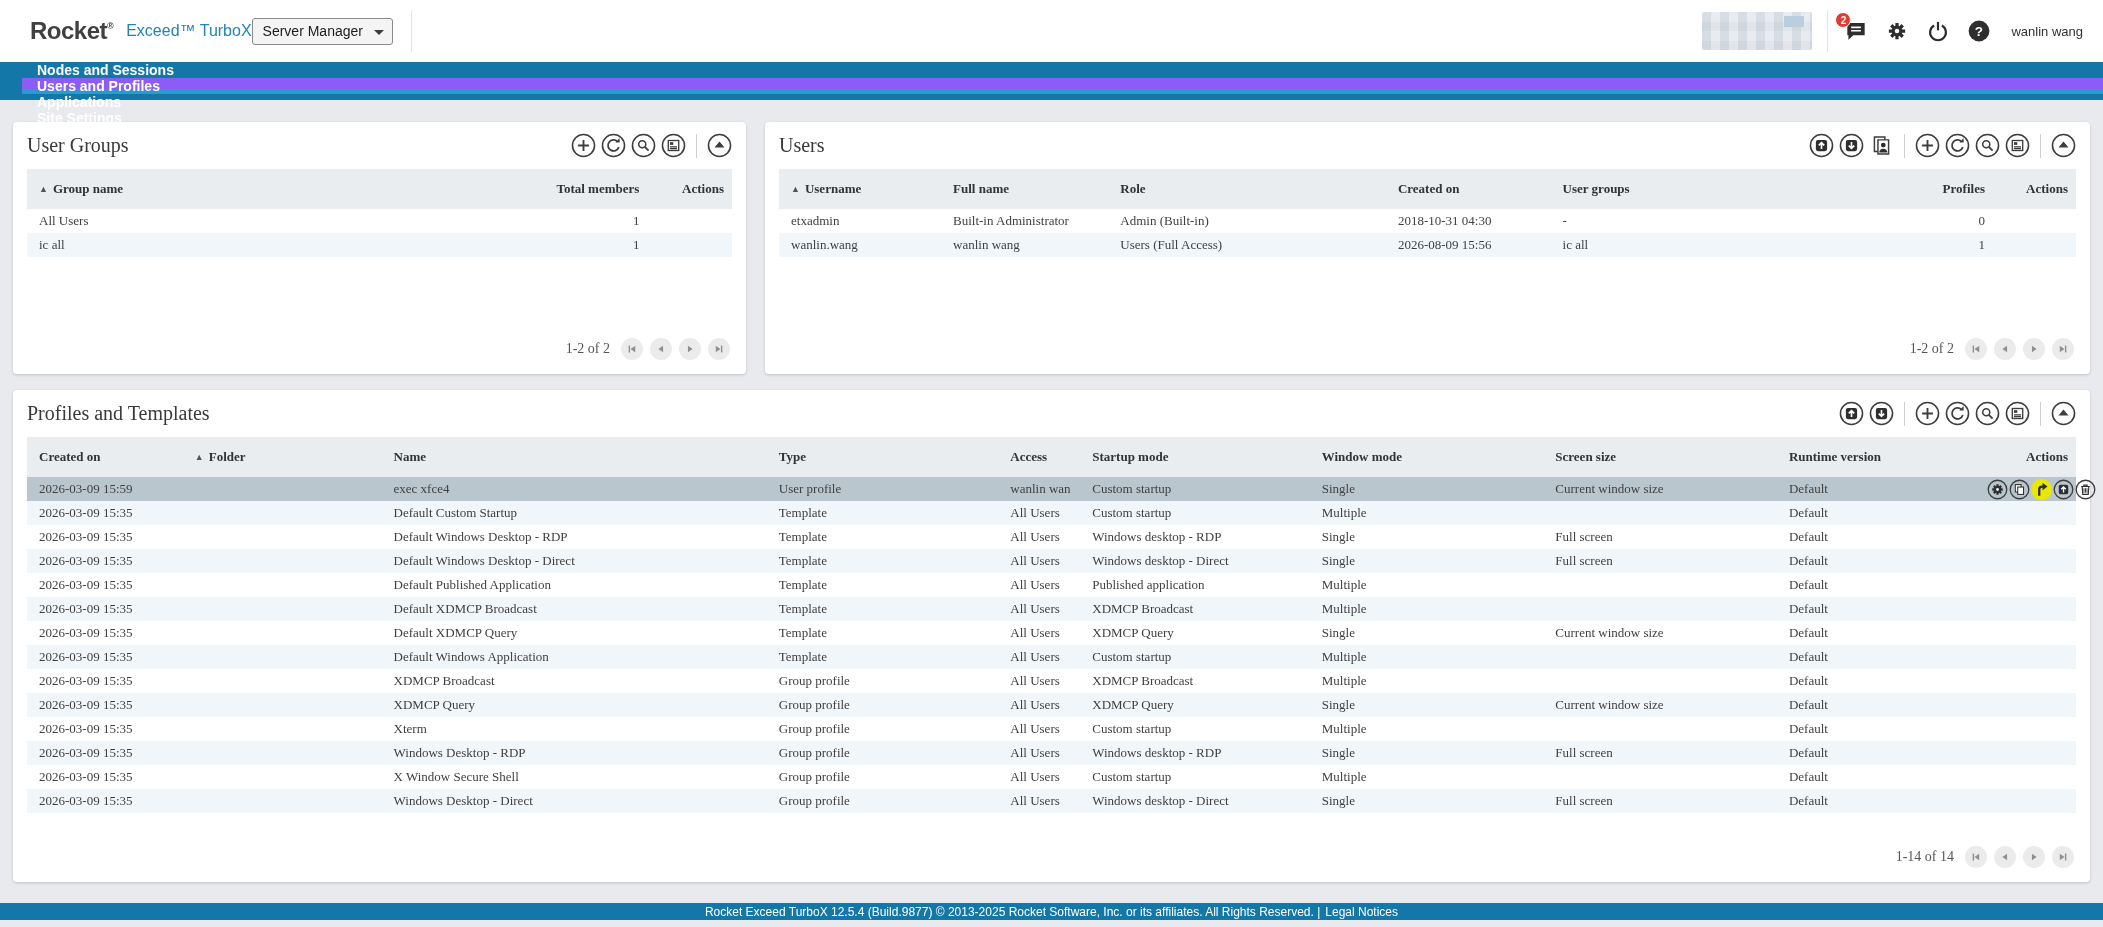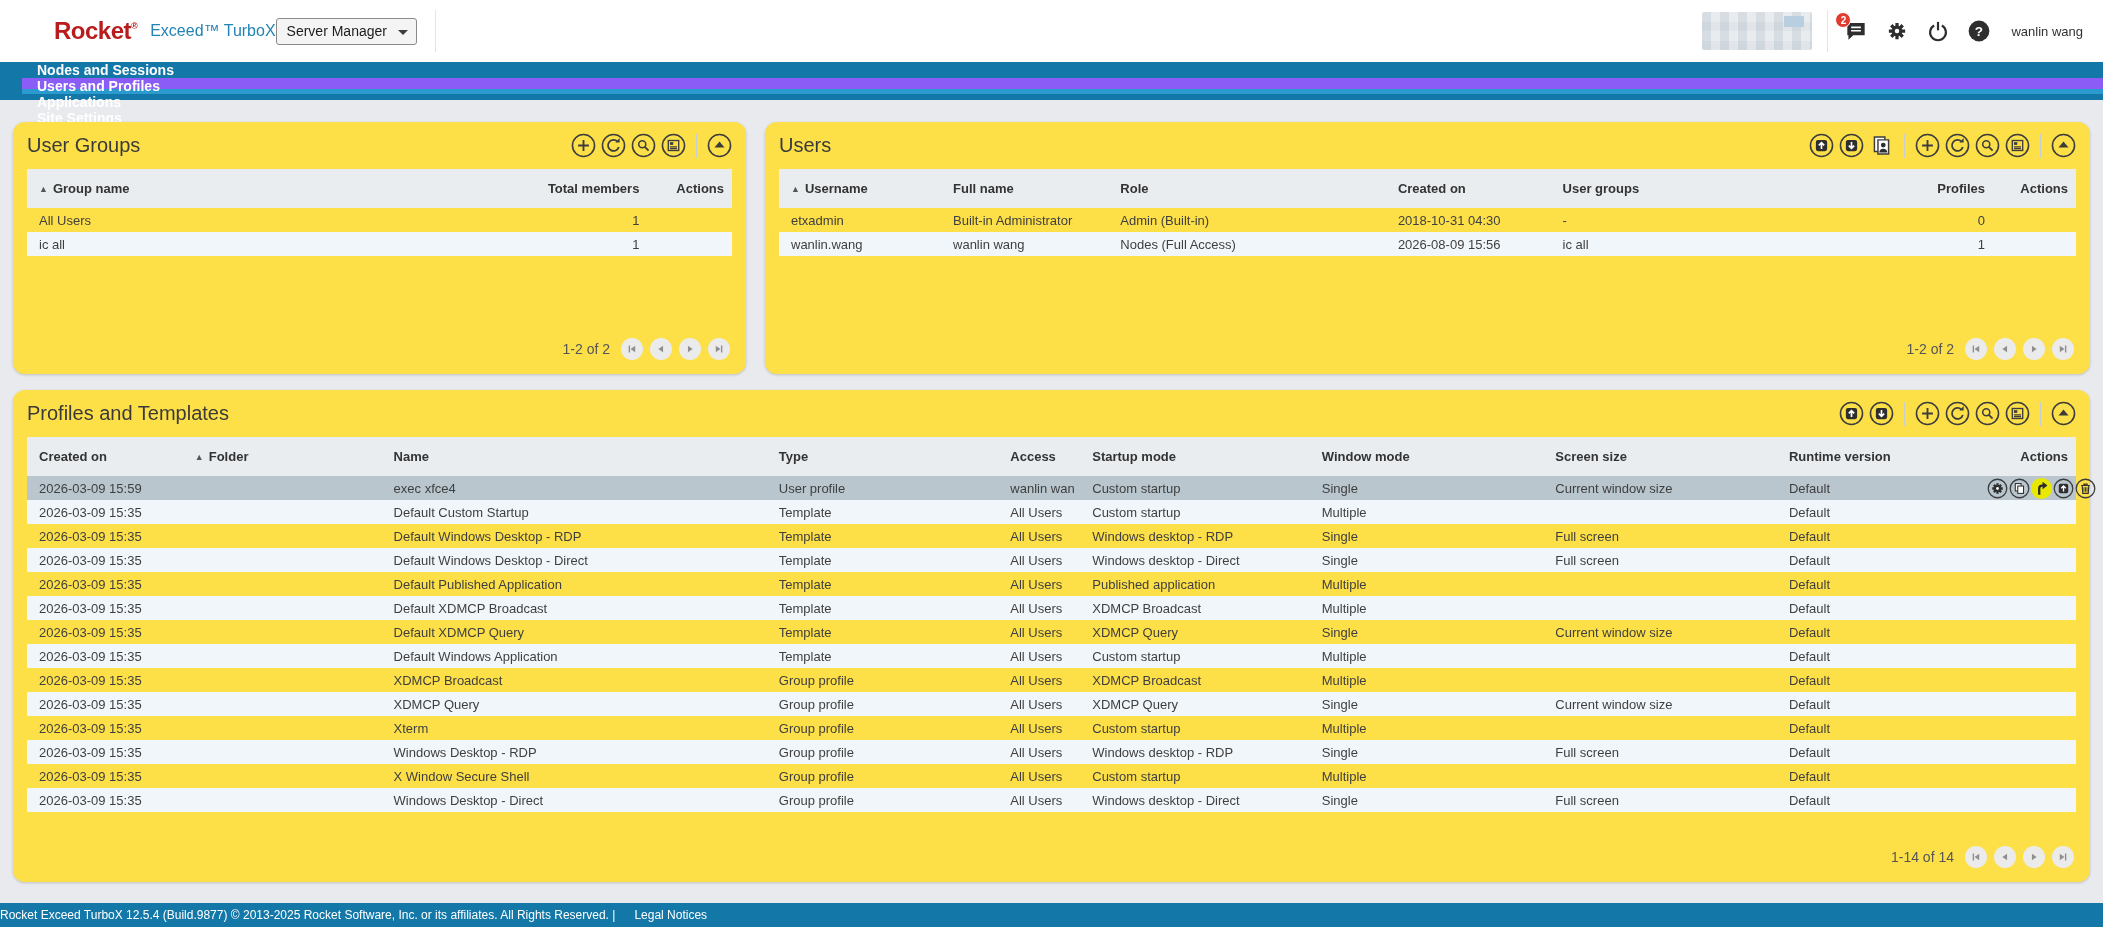--- a/index.html
+++ b/index.html
@@ -5,21 +5,21 @@
   * { margin:0; padding:0; box-sizing:border-box; }
   html,body { width:2103px; height:927px; }
   body {
     position:relative; overflow:hidden; background:#e8eaed;
     font-family:"Liberation Sans","DejaVu Sans",sans-serif; color:#3f3f3f;
   }
 
   
   #header { position:absolute; top:0; left:0; right:0; height:62px; background:#fff;
             display:flex; align-items:center; padding:0 20px 0 30px; }
-  .logo-rocket { font-size:24px; font-weight:bold; color:#b91c1c; letter-spacing:-.5px;margin-left:24px; }
+  .logo-rocket { font-size:24px; font-weight:bold; color:#404040; letter-spacing:-.5px; }
   .logo-reg { font-size:9px; vertical-align:10px; font-weight:bold; }
   .logo-product { font-size:16px; color:#2283b5; margin-left:13px; }
   .app-select-wrap { margin-left:0; position:relative; }
   .app-select { appearance:none; -webkit-appearance:none; border:1px solid #8a8a8a; border-radius:3px;
     background:#f4f4f4; font-size:14px; padding:4px 28px 5px 10px; color:#1c1c1c;
     font-family:"Liberation Sans","DejaVu Sans",sans-serif; }
   .app-select-wrap::after { content:""; position:absolute; right:9px; top:12px;
     border:5px solid transparent; border-top-color:#3c3c3c; pointer-events:none; }
   .hdr-divider { width:1px; height:42px; background:#e4e4e4; margin-left:18px; }
   .hdr-right { margin-left:auto; display:flex; align-items:center; gap:15px; }
@@ -37,22 +37,22 @@
   .hdr-user { font-size:13px; color:#333; margin-left:4px; }
 
   
   #nav { position:absolute; top:62px; left:0; right:0; height:38px; background:#1377a8;
          display:flex; padding-left:22px;flex-direction:column; }
   .nav-item { color:#fff; font-weight:bold; font-size:14px; padding:0 15px;
               display:flex; align-items:center; cursor:pointer; }
   .nav-item.active { background:#8b5cf6; box-shadow:inset 0 -5px 0 #2b9ace;text-align:right; }
 
   
-  .panel { position:absolute; background:#fde047; border-radius:12px;
-           box-shadow:0 1px 3px rgba(0,0,0,.18); display:flex; flex-direction:column; }
+  .panel { position:absolute; background:#ffffff; border-radius:4px;
+           box-shadow:0 1px 3px rgba(0,0,0,.18); display:flex; flex-direction:column;font-family:Liberation Serif, serif; }
   #panel-user-groups { left:13px;  top:122px; width:733px;  height:252px; }
   #panel-users       { left:765px; top:122px; width:1325px; height:252px; }
   #panel-profiles    { left:13px;  top:390px; width:2077px; height:492px; }
 
   .panel-head { display:flex; align-items:center; padding:11px 14px 5px; }
   .panel-title { font-size:20px; color:#3a3a3a; }
   .toolbar { margin-left:auto; display:flex; align-items:center; gap:5px; }
   .tool { width:25px; height:25px; display:block; cursor:pointer; }
   .tool svg { width:100%; height:100%; display:block; }
   .tsep { width:1px; height:24px; background:#c9ced2; margin:0 5px; }
@@ -75,23 +75,23 @@
   .row-action.hl { background:#e9e800; }
 
   .pagination { margin-top:auto; align-self:flex-end; display:flex; align-items:center;
                 gap:7px; padding:8px 16px 14px; font-size:14px; color:#555; }
   .pglabel { margin-right:4px; }
   .pgbtn { width:22px; height:22px; border-radius:50%; background:#ebebeb;
            display:flex; align-items:center; justify-content:center; cursor:pointer; }
   .pgbtn svg { width:14px; height:14px; display:block; }
 
   
-  #footer { position:absolute; left:0; right:0; top:903px; height:24px; background:#1377a8;
-            color:#fff; display:flex; align-items:center; 
-            font-size:12px; gap:19px; }
+  #footer { position:absolute; left:0; right:0; top:903px; height:17px; background:#1377a8;
+            color:#fff; display:flex; align-items:center; justify-content:center;
+            font-size:12px; gap:5px; }
   .footer-link { color:#fff; text-decoration:none; cursor:pointer; }
 </style>
 </head>
 <body>
 
 <div id="header">
   <span class="logo-rocket"><span>Rocket</span><span class="logo-reg">®</span></span>
   <span class="logo-product">Exceed™ TurboX</span>
   <span class="app-select-wrap">
     <select class="app-select" id="app-select"><option>Server Manager</option></select>
@@ -326,21 +326,21 @@
           <td>Built-in Administrator</td>
           <td>Admin (Built-in)</td>
           <td>2018-10-31 04:30</td>
           <td>-</td>
           <td class="ar">0</td>
           <td class="ar"></td>
         </tr>
         <tr>
           <td>wanlin.wang</td>
           <td>wanlin wang</td>
-          <td>Nodes (Full Access)</td>
+          <td>Users (Full Access)</td>
           <td>2026-08-09 15:56</td>
           <td>ic all</td>
           <td class="ar">1</td>
           <td class="ar"></td>
         </tr>
       </tbody>
   </table>
   <div class="pagination">
       <span class="pglabel">1-2 of 2</span>
       <span class="pgbtn">

